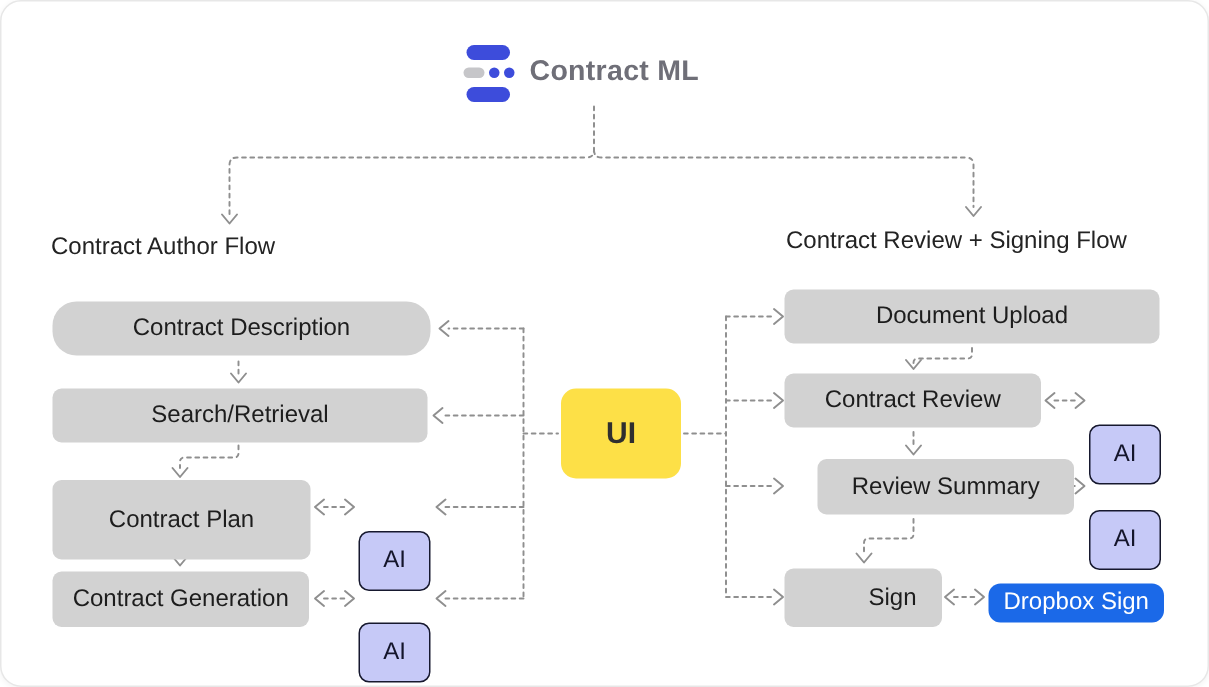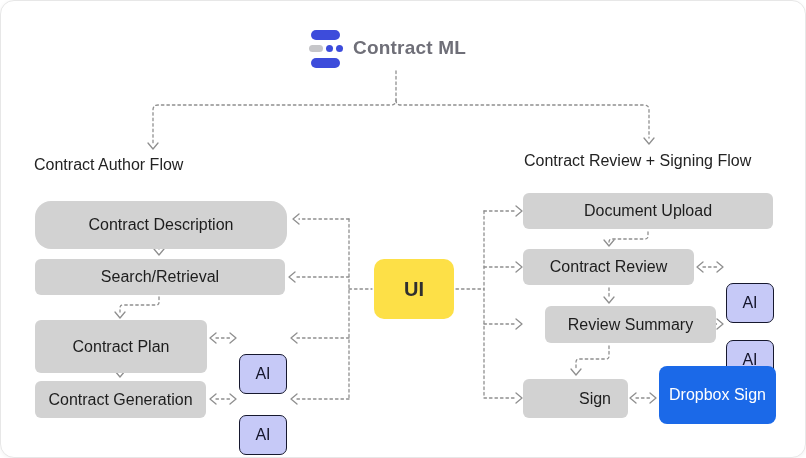--- a/index.html
+++ b/index.html
@@ -116,30 +116,30 @@
     <div class="mid-pill"></div>
     <div class="dot d1"></div>
     <div class="dot d2"></div>
     <div class="bar bottom"></div>
   </div>
   <div class="app-title">Contract ML</div>
 
   <div class="flow-title" style="left:33px;top:155px;">Contract Author Flow</div>
   <div class="flow-title" style="left:523px;top:151px;">Contract Review + Signing Flow</div>
 
-  <div class="box" style="left:34px;top:200px;width:252px;height:48px;border-radius:16px;">Contract Description</div>
+  <div class="box" style="left:34px;top:200px;width:252px;height:36px;border-radius:16px;">Contract Description</div>
   <div class="box" style="left:34px;top:258px;width:250px;height:36px;">Search/Retrieval</div>
   <div class="box" style="left:34px;top:319px;width:172px;height:53px;">Contract Plan</div>
   <div class="ai" style="left:238px;top:317px;width:48px;height:40px;">AI</div>
   <div class="box" style="left:34px;top:380px;width:171px;height:37px;">Contract Generation</div>
   <div class="ai" style="left:238px;top:378px;width:48px;height:40px;">AI</div>
 
   <div class="hub" style="left:373px;top:258px;width:80px;height:60px;">UI</div>
 
   <div class="box" style="left:522px;top:192px;width:250px;height:36px;">Document Upload</div>
   <div class="box" style="left:522px;top:248px;width:171px;height:36px;">Contract Review</div>
   <div class="ai" style="left:725px;top:246px;width:48px;height:40px;">AI</div>
   <div class="box" style="left:544px;top:305px;width:171px;height:37px;">Review Summary</div>
   <div class="ai" style="left:725px;top:303px;width:48px;height:40px;">AI</div>
   <div class="box" style="left:522px;top:378px;width:105px;height:39px;padding-left:39px;">Sign</div>
-  <div class="partner" style="left:658px;top:365px;width:117px;height:58px;">Dropbox Sign</div>
+  <div class="partner" style="left:658px;top:388px;width:117px;height:26px;">Dropbox Sign</div>
 
 </div>
 
 </body></html>

